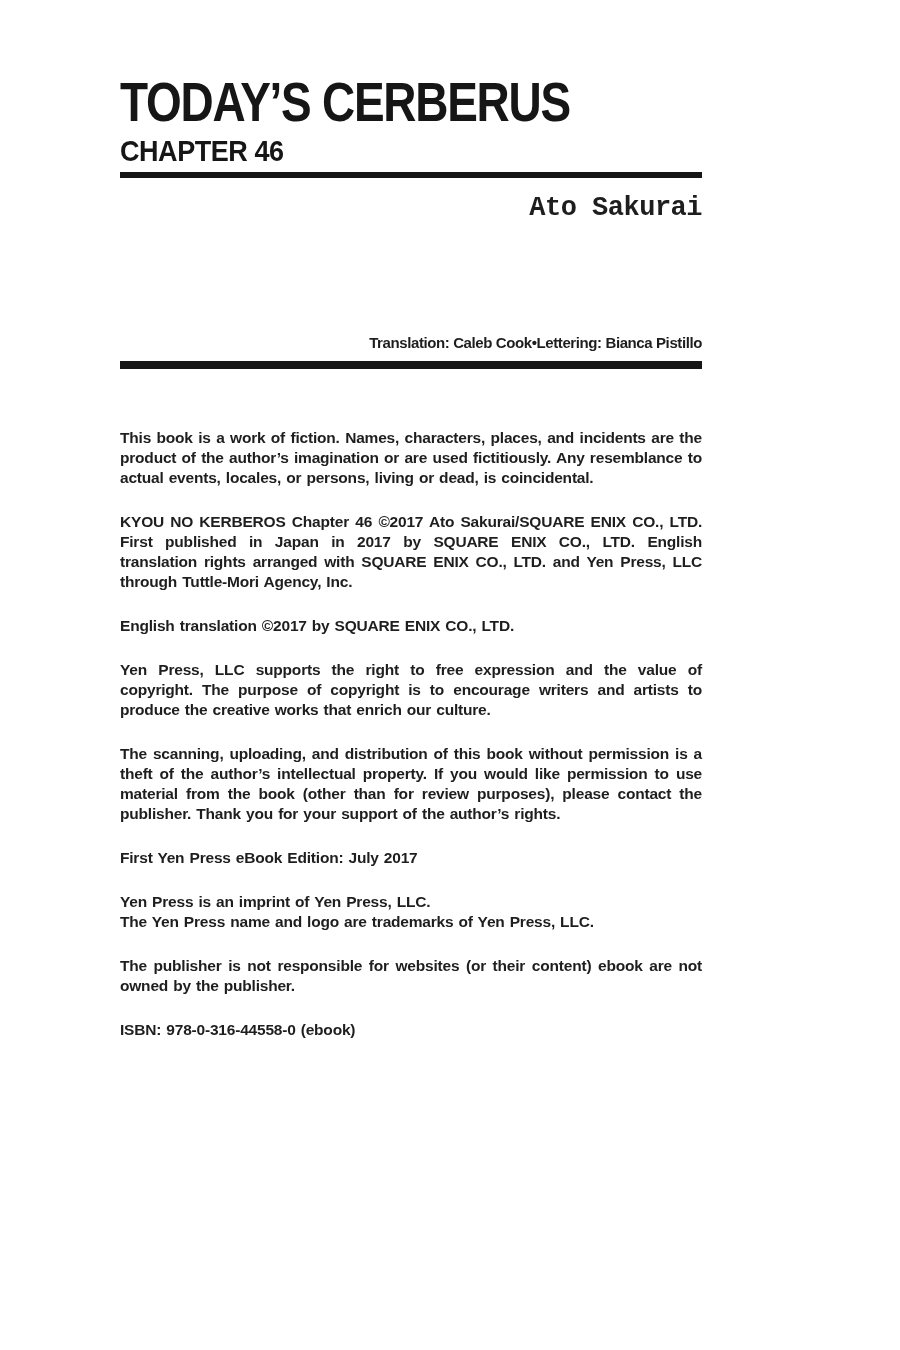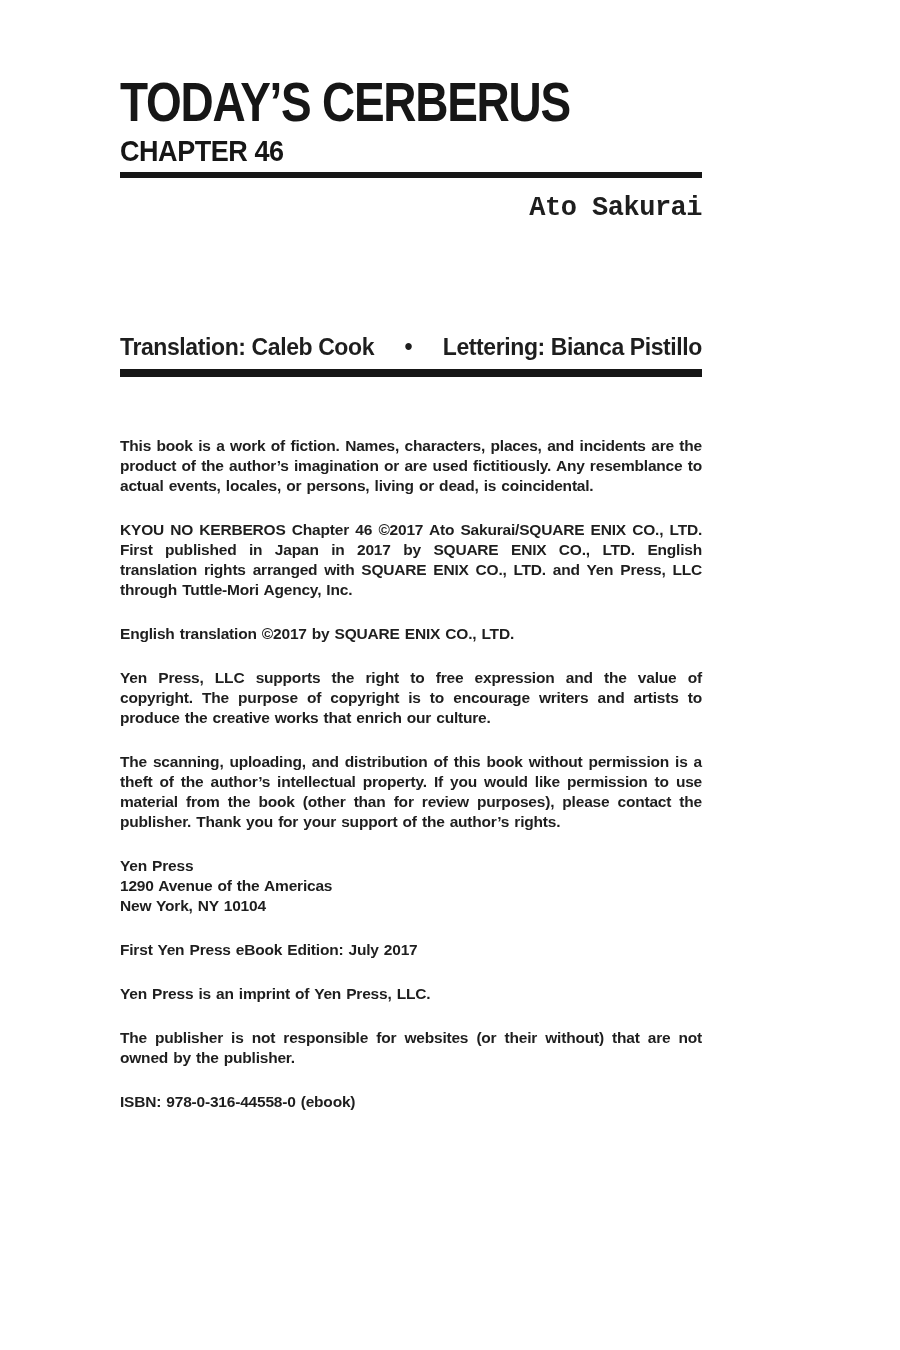--- a/index.html
+++ b/index.html
@@ -52,23 +52,23 @@
     margin-top: 17px;
     font-size: 27px;
     line-height: 1;
     text-align: right;
     letter-spacing: -0.5px;
     font-family: Liberation Mono, monospace;
   }
   .credits-row {
     margin-top: 113px;
     display: flex;
-    justify-content: space-between;
+    justify-content: flex-end;
     align-items: baseline;
-    font-size: 23px;
+    font-size: 15px;
     line-height: 1.1;
     letter-spacing: -0.4px;
   }
   .rule-credits {
     margin-top: 9px;
     height: 8px;
     background: #161616;
   }
   .body-block {
     margin-top: 59px;
@@ -122,32 +122,28 @@
       <p>This book is a work of fiction. Names, characters, places, and incidents are the product of the author’s imagination or are used fictitiously. Any resemblance to actual events, locales, or persons, living or dead, is coincidental.</p>
 
       <p>KYOU NO KERBEROS Chapter 46 ©2017 Ato Sakurai/SQUARE ENIX CO., LTD. First published in Japan in 2017 by SQUARE ENIX CO., LTD. English translation rights arranged with SQUARE ENIX CO., LTD. and Yen Press, LLC through Tuttle-Mori Agency, Inc.</p>
 
       <p class="left">English translation ©2017 by SQUARE ENIX CO., LTD.</p>
 
       <p>Yen Press, LLC supports the right to free expression and the value of copyright. The purpose of copyright is to encourage writers and artists to produce the creative works that enrich our culture.</p>
 
       <p>The scanning, uploading, and distribution of this book without permission is a theft of the author’s intellectual property. If you would like permission to use material from the book (other than for review purposes), please contact the publisher. Thank you for your support of the author’s rights.</p>
 
-      <div class="line-group">
-        <div>Yen Press</div>
-        <div>1290 Avenue of the Americas</div>
-        <div>New York, NY 10104</div>
-      </div>
 
 
       <p class="left">First Yen Press eBook Edition: July 2017</p>
 
       <div class="line-group">
         <div>Yen Press is an imprint of Yen Press, LLC.</div>
+        <div>The Yen Press name and logo are trademarks of Yen Press, LLC.</div>
       </div>
 
-      <p>The publisher is not responsible for websites (or their without) that are not owned by the publisher.</p>
+      <p>The publisher is not responsible for websites (or their content) ebook are not owned by the publisher.</p>
 
       <p class="left no-bottom-margin">ISBN: 978-0-316-44558-0 (ebook)</p>
 
     </div>
   </div>
 </div>
 
 </body></html>

